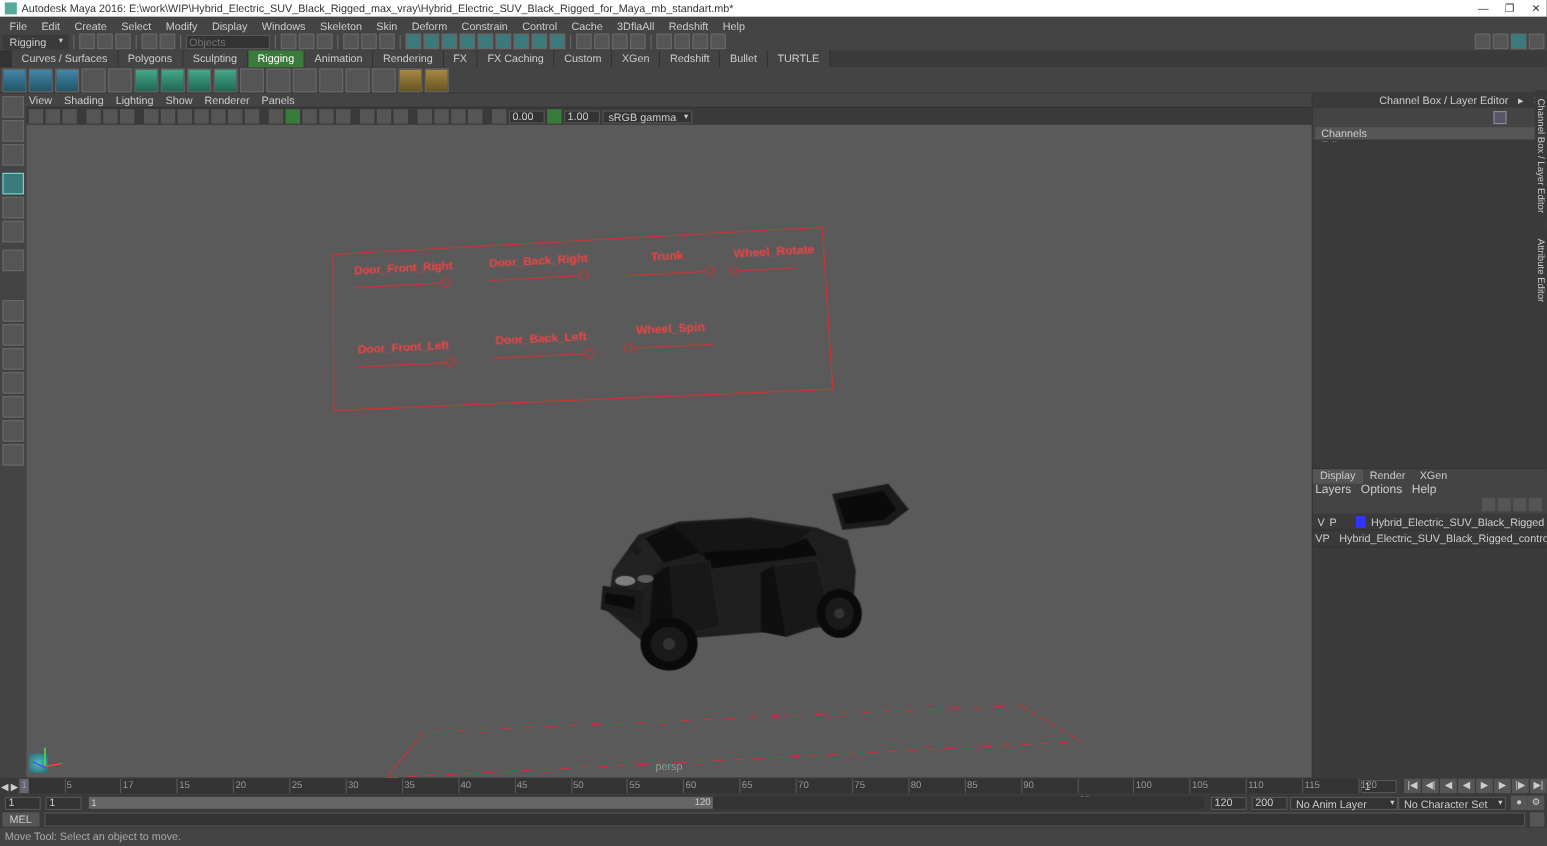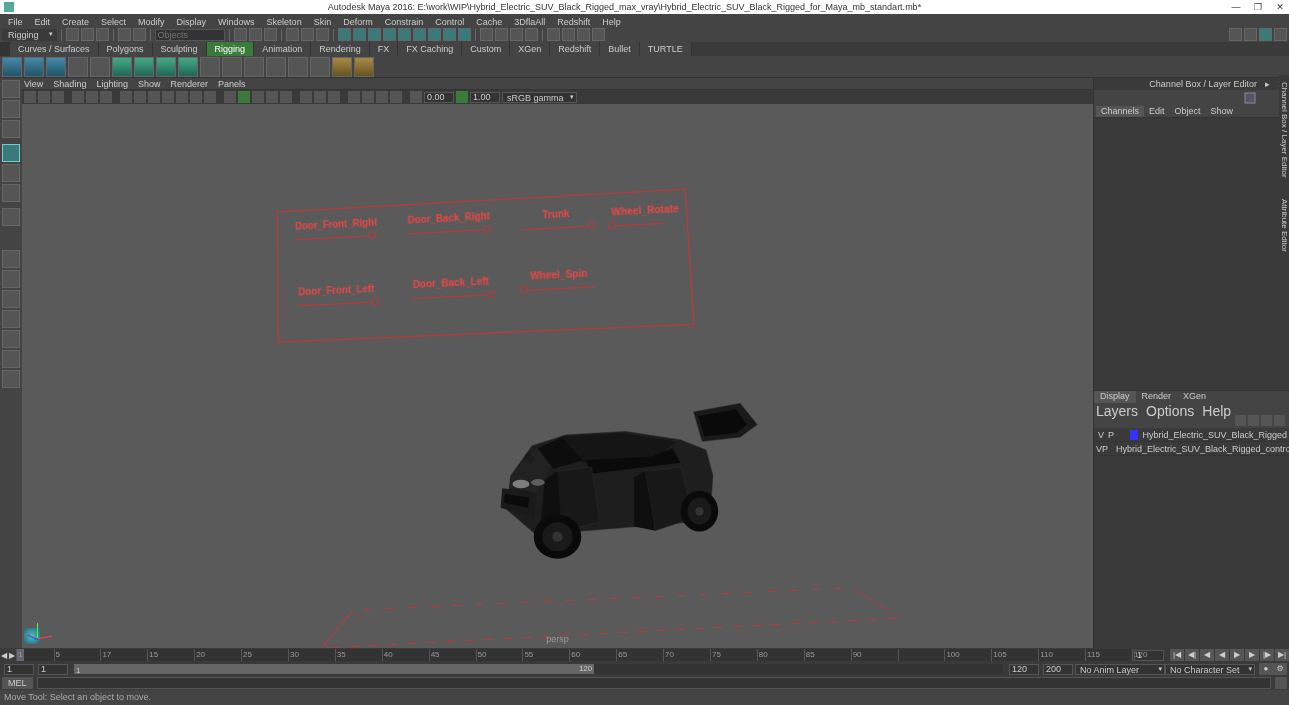--- a/index.html
+++ b/index.html
@@ -1,21 +1,21 @@
 <!DOCTYPE html>
 <html><head>
 <meta charset="utf-8">
 <style>
 * { margin: 0; padding: 0; box-sizing: border-box; font-family: Arial, sans-serif; }
 body { background: #444; color: #ccc; font-size: 10px; overflow: hidden; width: 1289px; height: 705px; }
 
 
 .titlebar { height: 14px; background: #fff; color: #333; display: flex; align-items: center; padding: 0 4px; font-size: 9px; }
 .titlebar .title-icon { width: 10px; height: 10px; background: #5a9; margin-right: 4px; }
-.titlebar .title-text { flex: 1; text-align: center; }
+.titlebar .title-text { flex: 1; }
 .titlebar .win-controls { display: flex; gap: 12px; }
 .titlebar .win-btn { width: 10px; height: 10px; cursor: pointer; text-align: center; }
 
 
 .menubar { height: 13px; background: #444; display: flex; align-items: flex-end; padding: 0 2px; font-size: 9px; color: #ccc; }
 .menubar .menu-item { padding: 0 6px; cursor: pointer; }
 
 
 .toolbar1 { height: 15px; background: #444; display: flex; align-items: center; padding: 0 2px; gap: 2px; }
 .toolbar1 .dropdown { background: #3a3a3a; padding: 1px 18px 1px 6px; font-size: 9px; position: relative; }
@@ -73,30 +73,30 @@
 
 .car-area { position: absolute; top: 225px; left: 330px; width: 540px; height: 330px; }
 .ground-plane { position: absolute; top: 235px; left: 0; width: 540px; height: 100px; border: 1px solid #c33; transform: perspective(600px) rotateX(70deg) rotateZ(-8deg); }
 .car-body { position: absolute; top: 70px; left: 100px; width: 330px; height: 170px; }
 .car-shape { width: 100%; height: 100%; }
 
 
 .right-panel { width: 196px; background: #444; border-left: 1px solid #333; display: flex; flex-direction: column; }
 .right-header { height: 12px; background: #3a3a3a; display: flex; align-items: center; justify-content: flex-end; padding: 0 4px; font-size: 9px; }
 .right-header .rh-close { margin-left: 8px; cursor: pointer; }
-.right-tabs { height: 12px; background: #444; display: flex; font-size: 9px; padding: 0 2px; border-bottom: 1px solid #333; }
+.right-tabs { height: 12px; background: #444; display: flex; font-size: 9px; padding: 0 2px; border-bottom: 1px solid #333; flex-direction: column; }
 .right-tab { padding: 0 5px; cursor: pointer; }
 .right-tab.active { background: #555; }
 .channel-area { flex: 1; background: #3a3a3a; }
 
 .layer-section { border-top: 1px solid #333; }
 .layer-tabs { height: 12px; display: flex; font-size: 9px; background: #444; }
 .layer-tab { padding: 0 6px; cursor: pointer; }
 .layer-tab.active { background: #555; }
-.layer-menubar { height: 12px; display: flex; font-size: 14px; padding: 0 2px; gap: 8px; }
+.layer-menubar { height: 12px; display: flex; font-size: 10px; padding: 0 2px; gap: 8px; }
 .layer-icons-row { height: 13px; display: flex; justify-content: flex-end; gap: 2px; padding: 0 4px; }
 .layer-tiny-icon { width: 11px; height: 11px; background: #555; }
 .layer-list { background: #3a3a3a; }
 .layer-row { display: flex; align-items: center; height: 14px; font-size: 9px; padding: 0 2px; border-bottom: 1px solid #333; }
 .layer-vis { width: 12px; text-align: center; }
 .layer-type { width: 12px; text-align: center; }
 .layer-color { width: 10px; height: 10px; margin: 0 4px; }
 .layer-name { flex: 1; }
 
 .right-side-tab { position: absolute; right: 0; top: 75px; width: 10px; background: #3a3a3a; writing-mode: vertical-rl; font-size: 8px; padding: 4px 0; text-align: center; }

